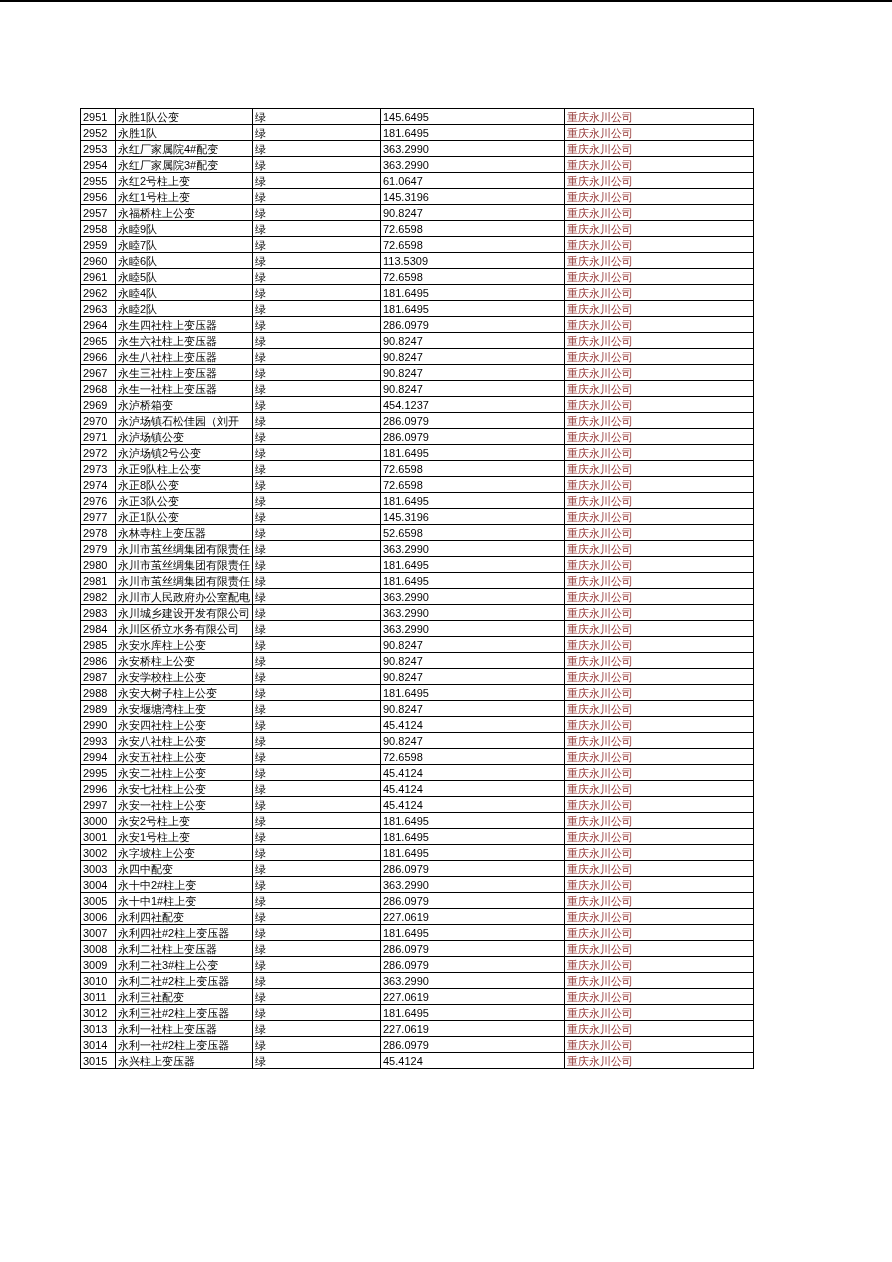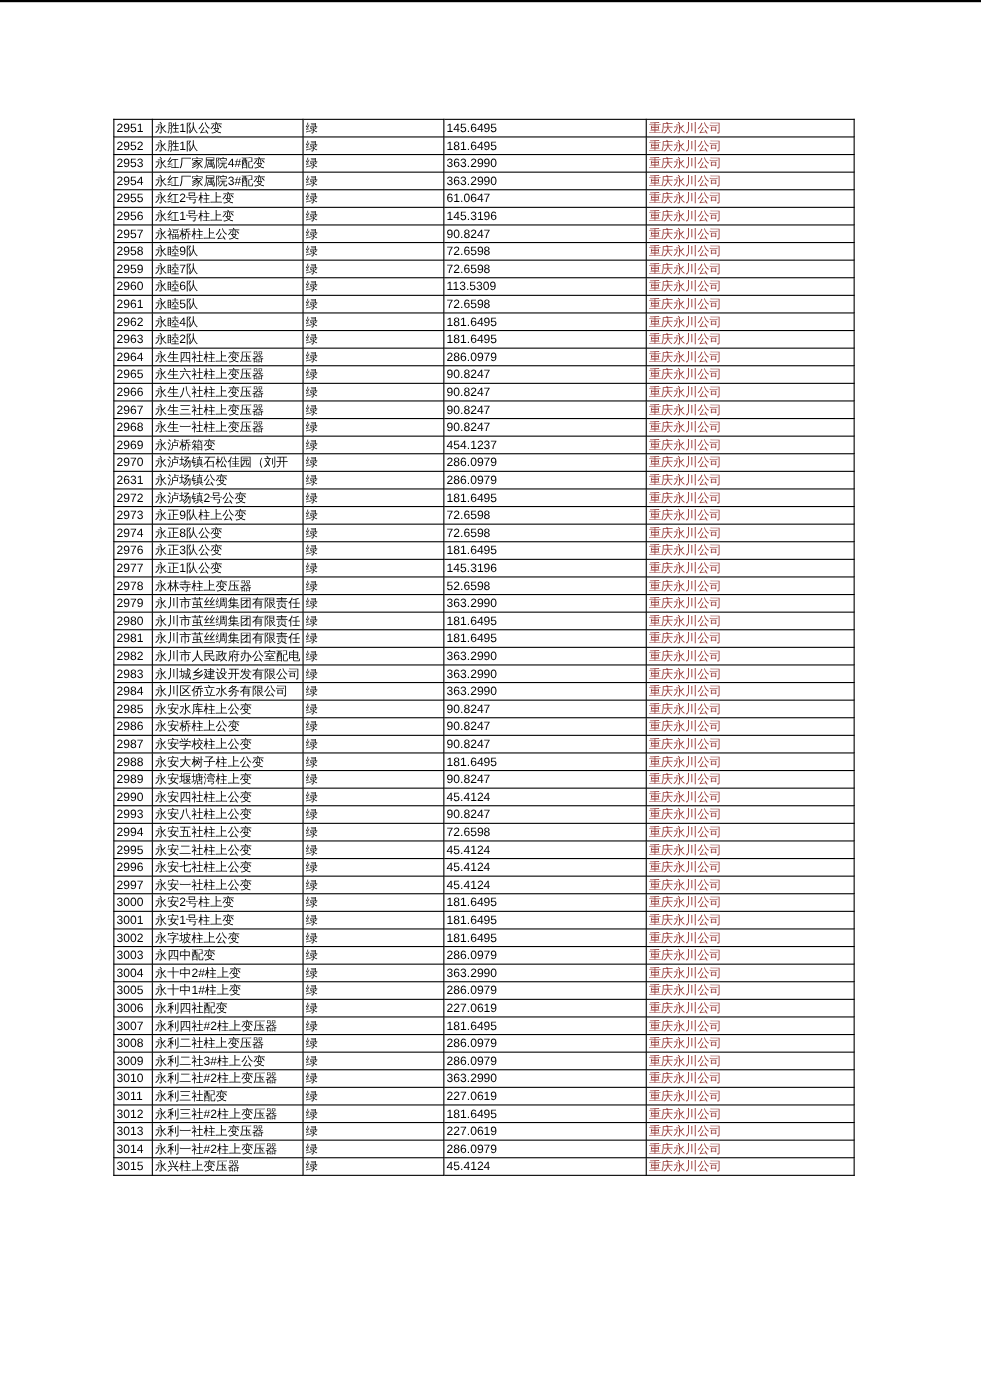--- a/index.html
+++ b/index.html
@@ -11,21 +11,20 @@
   }
   .top-border{
     position:absolute;top:0;left:0;width:892px;height:2px;background:#000000;
   }
   .sheet{
     position:absolute;left:80px;top:108px;
   }
   table{
     border-collapse:collapse;
     table-layout:fixed;
-    margin-left:23px;
   }
   td{
     border:1px solid #000000;
     height:15px;
     font-size:11px;
     line-height:14px;
     padding:0 2px;
     white-space:nowrap;
     overflow:hidden;
     color:#000000;
@@ -179,21 +178,21 @@
           <td class="c4">重庆永川公司</td>
         </tr>
         <tr>
           <td class="c0">2970</td>
           <td class="c1">永泸场镇石松佳园（刘开</td>
           <td class="c2">绿</td>
           <td class="c3">286.0979</td>
           <td class="c4">重庆永川公司</td>
         </tr>
         <tr>
-          <td class="c0">2631</td>
+          <td class="c0">2971</td>
           <td class="c1">永泸场镇公变</td>
           <td class="c2">绿</td>
           <td class="c3">286.0979</td>
           <td class="c4">重庆永川公司</td>
         </tr>
         <tr>
           <td class="c0">2972</td>
           <td class="c1">永泸场镇2号公变</td>
           <td class="c2">绿</td>
           <td class="c3">181.6495</td>

